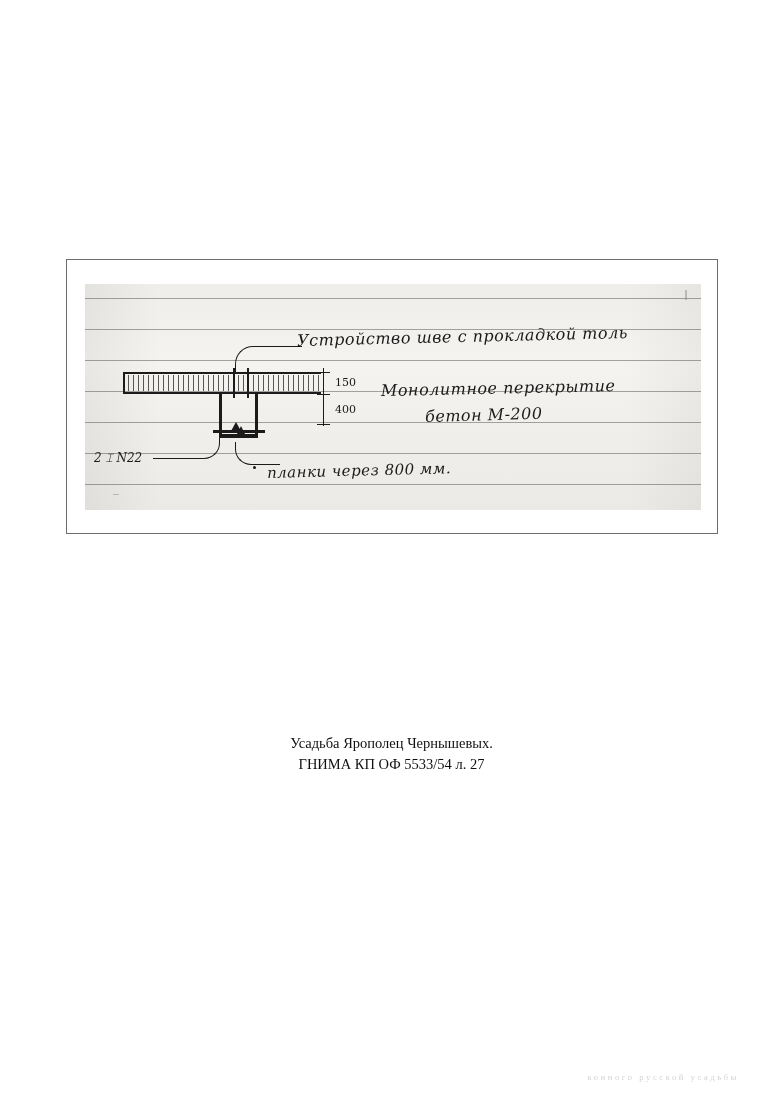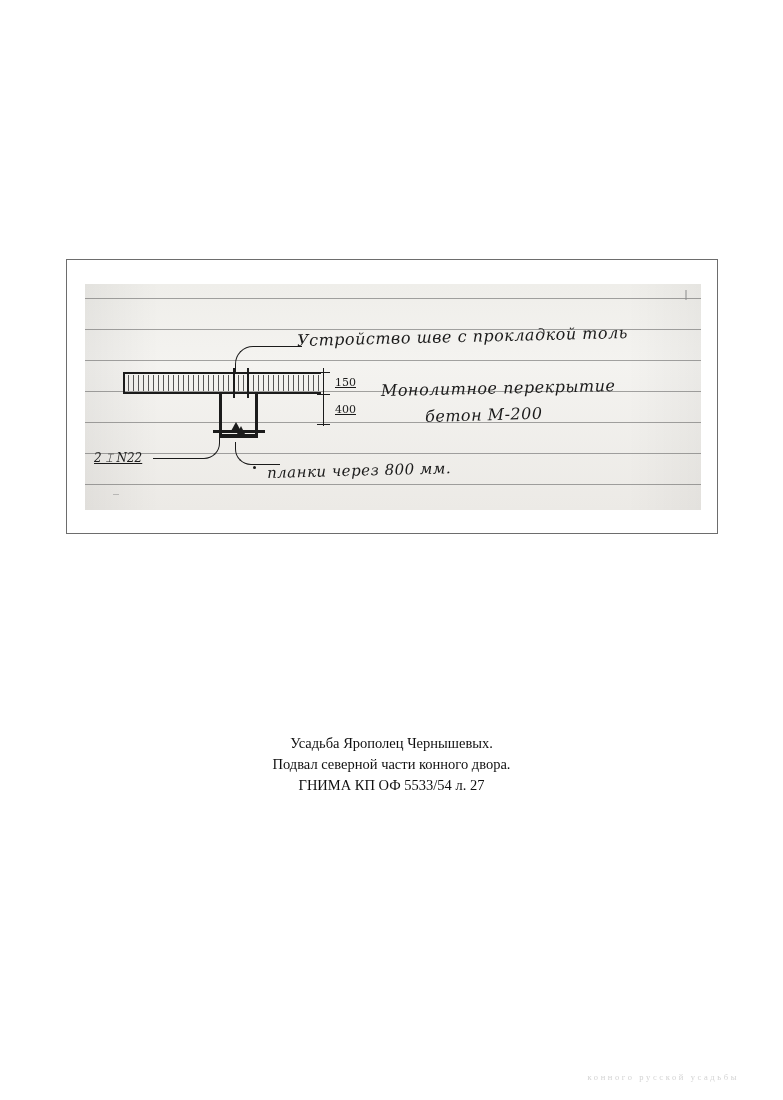--- a/index.html
+++ b/index.html
@@ -99,21 +99,20 @@
     top: 180px;
     font-size: 15px;
     transform: rotate(-1.5deg);
   }
   .dim {
     position: absolute;
     font-family: "DejaVu Serif", serif;
     font-size: 11px;
     color: #1a1a1a;
     white-space: nowrap;
-    text-decoration: underline;
   }
   .dim.d150 { left: 250px; top: 92px; }
   .dim.d220 { left: 250px; top: 119px; }
   .dim.dprof {
     left: 9px;
     top: 167px;
     font-size: 12px;
     font-style: italic;
   }
 
@@ -257,17 +256,16 @@
     <div class="hand t4">планки через 800 мм.</div>
 
     <div class="dim d150">150</div>
     <div class="dim d220">400</div>
     <div class="dim dprof">2 ⌶ N22</div>
   </div>
 </div>
 
 <div class="caption">
   <div class="line">Усадьба Ярополец Чернышевых.</div>
-  <div class="line">Подвал северной части конного двора.</div>
   <div class="line italic">ГНИМА КП ОФ 5533/54 л. 27</div>
 </div>
 
 <div class="footer-mark">конного русской усадьбы</div>
 
 </body></html>

